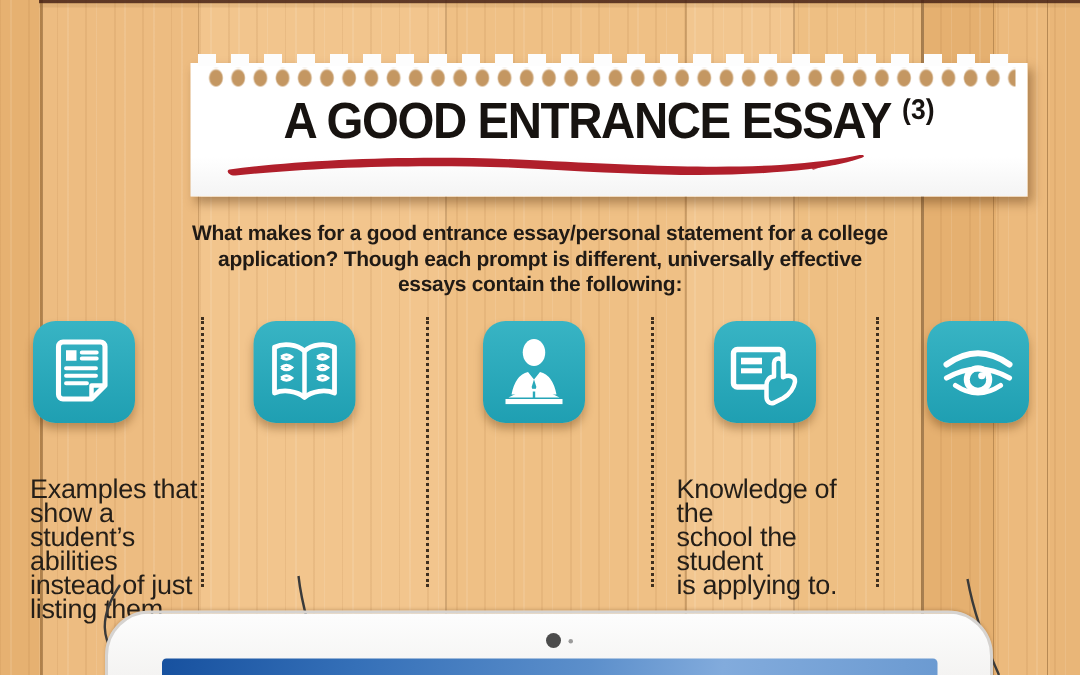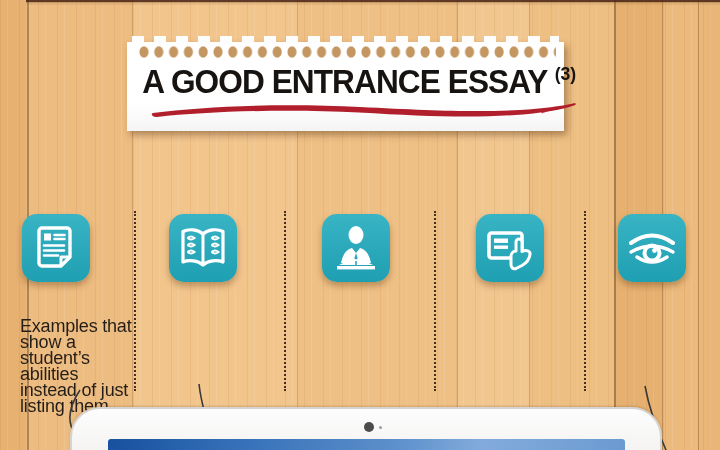--- a/index.html
+++ b/index.html
@@ -28,21 +28,21 @@
         #efc085 298px 458px, #f2c68f 458px 530px, #eebf83 530px 616px,
         #e5b070 616px 664px, #ecba7d 664px 700px, #e9b678 700px 720px);
   }
   .top-strip{
     position:absolute; left:26px; right:0; top:0; height:5px;
     background:linear-gradient(180deg, rgba(70,33,20,.85) 0 2px,
       rgba(120,80,40,.35) 2px 3px, rgba(150,110,60,.15) 3px 100%);
   }
   
   .paper{
-    position:absolute; left:127px; top:42px; width:437px; height:89px;
+    position:absolute; left:127px; top:42px; width:558px; height:89px;
     background:linear-gradient(180deg,#ffffff 0 70%, #f4f4f4 100%);
     box-shadow:3px 4px 7px rgba(70,35,5,.40);
   }
   .paper .tabs{
     position:absolute; left:5px; right:5px; top:-6px; height:8px;
     background:repeating-linear-gradient(90deg,#fdfdfd 0 12px, transparent 12px 22px);
   }
   .paper .holes{
     position:absolute; left:10px; right:8px; top:3px; height:13px;
     background-image:radial-gradient(ellipse 4px 5px at 7px 7px, #c49762 0 4px, rgba(196,151,98,0) 5px);
@@ -105,20 +105,23 @@
     <div class="holes"></div>
     <div class="title-row"><span>A GOOD ENTRANCE ESSAY</span> <span class="note">(3)</span></div>
     <svg class="swoosh" width="436" height="24" viewBox="0 0 436 24">
       <path fill="#b01f2b" d="M8 13 C60 6 140 3 215 7 C285 10.5 330 12.5 375 10
         C398 8.6 416 6 428 3.4 C431 2.8 432 4.2 429.6 5.2 C418 9.4 400 12.6 378 14.4
         C330 18.4 282 16.5 214 12.6 C140 8.6 62 11.6 12 17 C7.6 17.4 5.2 13.5 8 13 Z"></path>
       <path fill="#b01f2b" opacity=".75" d="M396 12 l10 -2 -9 3.4 z M410 9 l9 -2.4 -8 3.6 z M422 6 l8 -2.6 -7 3.6 z"></path>
     </svg>
   </div>
 
+  <div class="intro">What makes for a good entrance essay/personal statement for a college
+application? Though each prompt is different, universally effective
+essays contain the following:</div>
 
   <div class="tile" style="left:22px">
     <svg width="44" height="46" viewBox="0 0 44 46">
       <path d="M8 3 h25 a3 3 0 0 1 3 3 v26 l-9 9 H8 a3 3 0 0 1 -3 -3 V6 a3 3 0 0 1 3 -3 z" fill="none" stroke="#fff" stroke-width="3.4" stroke-linejoin="round"></path>
       <path d="M36 32 h-9 v9" fill="none" stroke="#fff" stroke-width="3" stroke-linejoin="round"></path>
       <rect x="10" y="8.5" width="7" height="7" fill="#fff"></rect>
       <path d="M20.5 10 h10 M20.5 14 h10 M10 20.5 h20 M10 25.5 h20 M10 30.5 h14" stroke="#fff" stroke-width="2.6" stroke-linecap="round" fill="none"></path>
     </svg>
   </div>
   <div class="tile" style="left:169px">
@@ -161,20 +164,23 @@
   <div class="divider" style="left:134px"></div>
   <div class="divider" style="left:284px"></div>
   <div class="divider" style="left:434px"></div>
   <div class="divider" style="left:584px"></div>
 
   <div class="tip-text" style="left:20px;  width:116px">Examples that
 show a student’s
 abilities
 instead of just
 listing them.</div>
+  <div class="tip-text" style="left:451px; width:132px">Knowledge of the
+school the student
+is applying to.</div>
 
   <svg class="connectors" width="720" height="450" viewBox="0 0 720 450">
     <path d="M80 390 C68 408 62 428 89 450" fill="none" stroke="#3a3a3a" stroke-width="1.6"></path>
     <path d="M199 384 C201 402 207 424 217 450" fill="none" stroke="#3a3a3a" stroke-width="1.6"></path>
     <path d="M645 386 C649 408 657 430 666 450" fill="none" stroke="#3a3a3a" stroke-width="1.6"></path>
   </svg>
 
   <div class="laptop">
     <div class="webcam"></div>
     <div class="webcam-led"></div>

